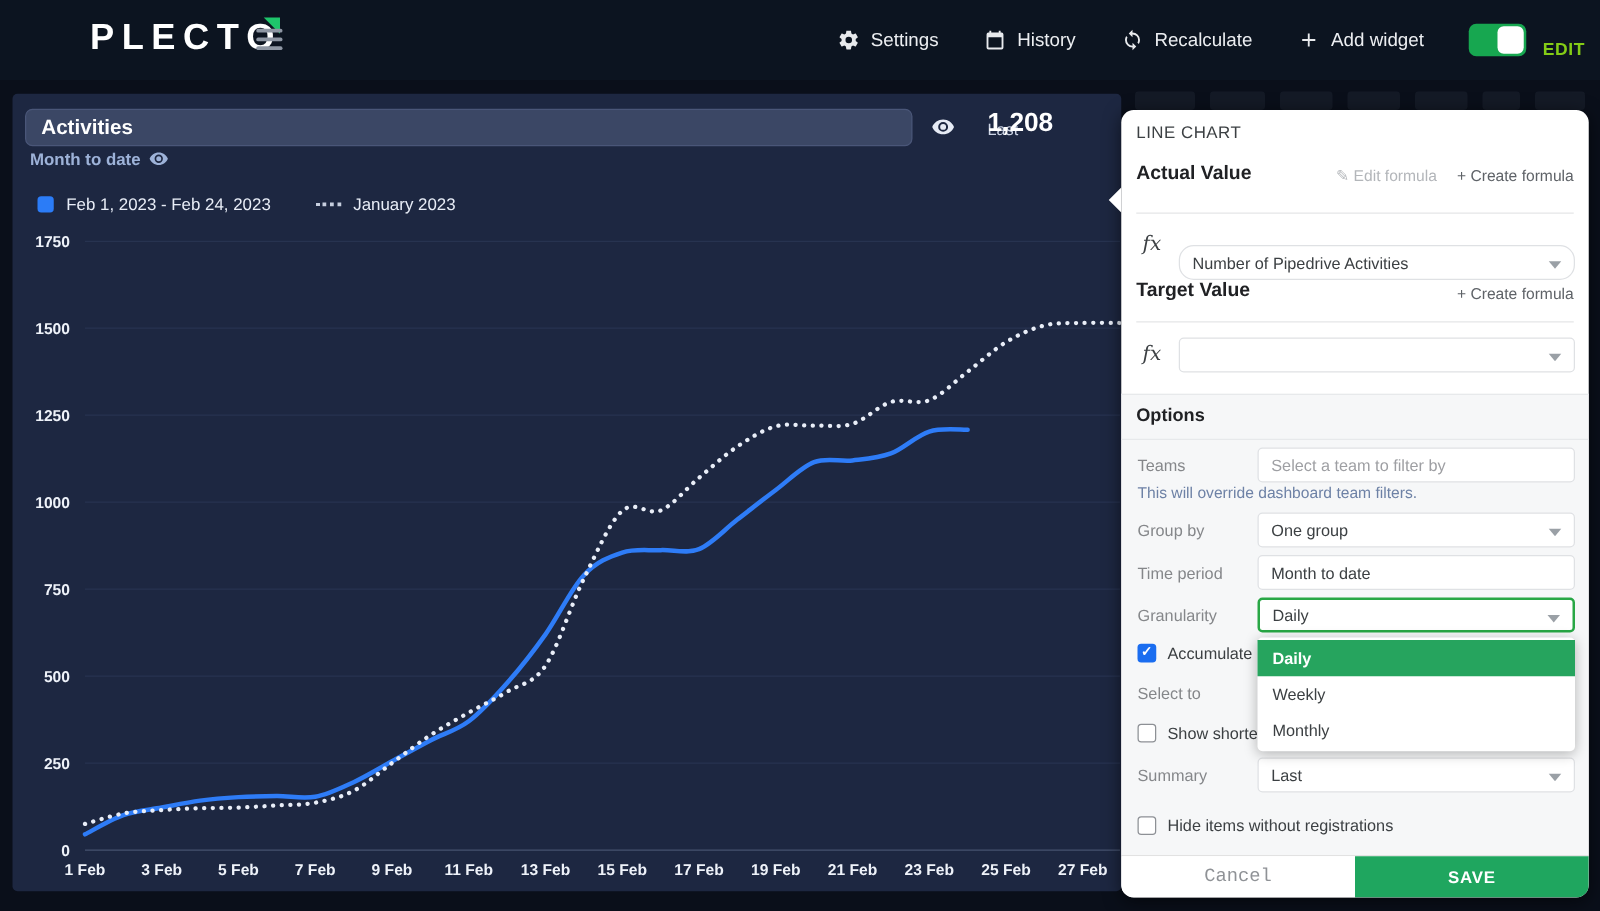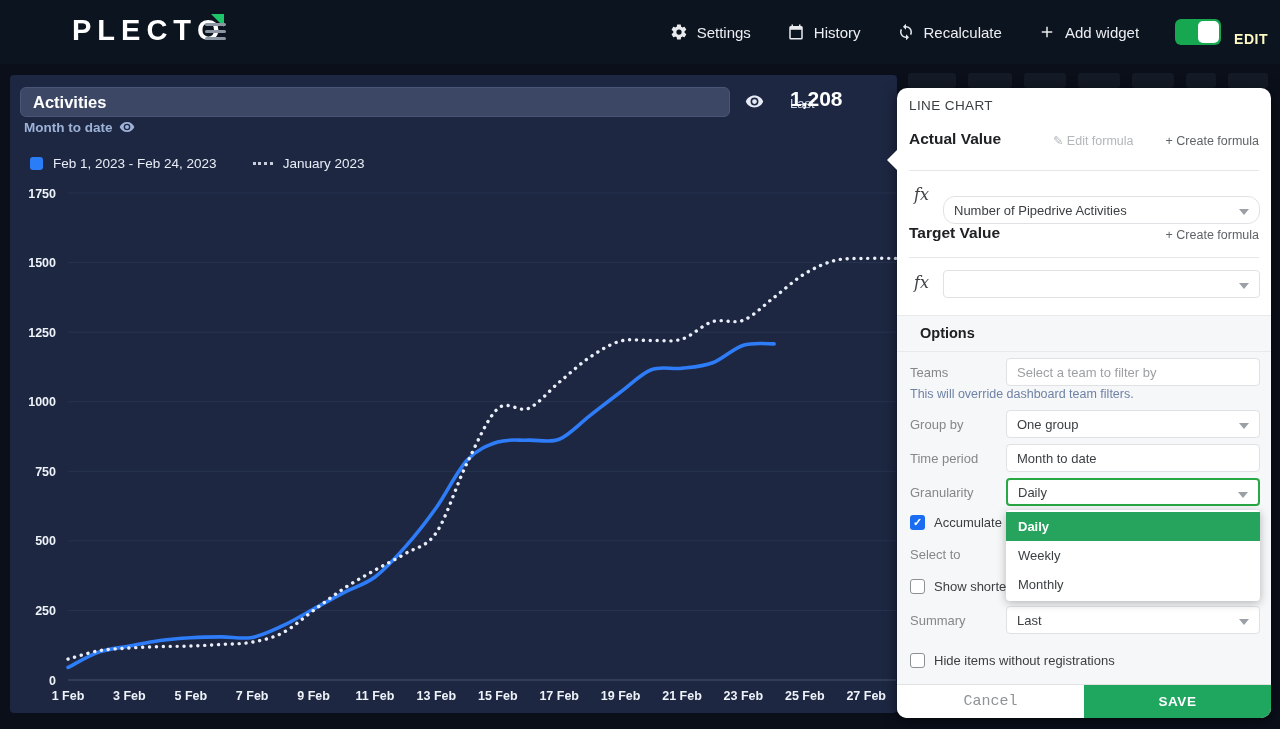--- a/index.html
+++ b/index.html
@@ -14,21 +14,21 @@
   .logo-o::after { content:""; position:absolute; top:0px; right:2px; width:0; height:0;
                    border-top:13px solid #1ec56b; border-left:13px solid transparent; }
   .hamburger { position:absolute; left:205px; top:23px; width:21px; cursor:pointer; }
   .hamburger div { height:3px; background:#8e96a3; border-radius:2px; margin-bottom:4px; }
   .nav-right { position:absolute; right:12px; top:0; height:64px; display:flex; gap:36px; }
   .nav-item { display:flex; align-items:center; gap:9px; color:#eceef1; font-size:15px; font-weight:500; cursor:pointer; }
   .nav-item svg { width:18px; height:18px; fill:#e8eaed; }
   .edit-group { display:flex; align-items:center; gap:13px; }
   .toggle { position:relative; width:46px; height:26px; background:#17a750; border-radius:6px; cursor:pointer; }
   .toggle .knob { position:absolute; right:2px; top:2px; width:21px; height:22px; background:#fff; border-radius:5px; }
-  .edit-label { color:#fef9c3; font-size:14px; font-weight:bold; letter-spacing:.5px;margin-top:14px; }
+  .edit-label { color:#84cc16; font-size:14px; font-weight:bold; letter-spacing:.5px;margin-top:14px; }
 
   
   .widget { position:absolute; left:10px; top:75px; width:887px; height:638px;
             background:#1d2741; border-radius:4px; z-index:1; overflow:hidden; }
   .title-input { position:absolute; left:10px; top:12px; width:710px; height:30px; background:#3b4765;
                  border:1px solid #4a5678; border-radius:6px; color:#fff; font-size:16.5px; font-weight:bold;
                  padding-left:12px; font-family:"Liberation Sans", sans-serif; outline:none; }
   .eye-btn { position:absolute; background:none; border:none; cursor:pointer; color:#e6ebf5; }
   .eye-title { left:734px; top:17px; width:20px; height:20px; }
   .eye-btn svg { width:19px; height:19px; fill:currentColor; }
@@ -52,42 +52,42 @@
   .panel { position:absolute; left:897px; top:88px; width:374px; height:630px; background:#fff;
            border-radius:10px; z-index:20; box-shadow:0 3px 14px rgba(0,0,0,.55); }
   .panel-notch { position:absolute; left:-10px; top:62px; width:0; height:0;
                  border-top:10px solid transparent; border-bottom:10px solid transparent;
                  border-right:10px solid #fff; }
   .panel-inner { position:absolute; inset:0; border-radius:10px; overflow:hidden; }
   .p-abs { position:absolute; }
   .p-header { top:10px; left:12px; font-size:13.5px; color:#3c4043; letter-spacing:.4px; }
   .sec-head { left:12px; right:12px; display:flex; justify-content:space-between; align-items:flex-end; }
   .sec-title { font-size:15.5px; font-weight:bold; color:#202124; }
-  .links { display:flex; gap:32px; align-items:center; }
+  .links { display:flex; gap:16px; align-items:center; }
   .link { font-size:12.5px; cursor:pointer; white-space:nowrap; }
   .link.muted { color:#b3b6ba; }
   .link.dark { color:#5f6368; }
   .divider { left:12px; right:12px; height:1px; background:#e5e6e8; }
   .fx { font-family:"DejaVu Serif", serif; font-style:italic; font-size:16px; color:#3c4043; }
   .selectbox { position:absolute; left:109px; right:11px; height:28px; background:#fff;
                border:1px solid #dfe1e4; border-radius:4px; font-size:13px; color:#3c4043;
                display:flex; align-items:center; padding-left:10px; cursor:pointer; }
   .selectbox.wide { left:46px; }
   .selectbox .chev { position:absolute; right:10px; top:12px; width:0; height:0;
                      border-left:5px solid transparent; border-right:5px solid transparent;
                      border-top:6px solid #9aa0a6; }
   .selectbox.green { border:2px solid #28a745; }
   .textinput { position:absolute; left:109px; right:11px; height:28px; background:#fff;
                border:1px solid #dfe1e4; border-radius:4px; font-size:13px; color:#3c4043;
                padding-left:10px; font-family:"Liberation Sans", sans-serif; outline:none; }
   .textinput::placeholder { color:#9e9fa3; }
   .options-bg { top:227px; left:0; right:0; height:369px; background:#f6f7f8;
                 border-top:1px solid #e7e9eb; }
   .opt-head { top:227px; left:0; right:0; height:37px; border-bottom:1px solid #e7e9eb;
-              display:flex; align-items:center; padding-left:23px;
+              display:flex; align-items:center; padding-left:12px;
               font-size:14.5px; font-weight:bold; color:#202124; }
   .rowlabel { left:13px; font-size:13px; color:#85878a; }
   .hint { top:299px; left:13px; font-size:12.5px; color:#6e82a6; }
   .checkrow { left:13px; display:flex; align-items:center; gap:9px; font-size:13px; color:#3c4043; cursor:pointer; }
   .cb { width:15px; height:15px; border-radius:3px; flex:none; }
   .cb.off { border:1.5px solid #8d9095; background:#fff; }
   .cb.on { background:#1a6df0; color:#fff; font-size:11px; font-weight:bold; text-align:center; line-height:15px; }
   .popup { position:absolute; top:422px; left:109px; width:254px; background:#fff; border-radius:4px;
            box-shadow:0 2px 10px rgba(0,0,0,.28); padding:2px 0; z-index:5; }
   .popup .item { height:29px; line-height:29px; padding-left:12px; font-size:13px; color:#3c4043; cursor:pointer; }

